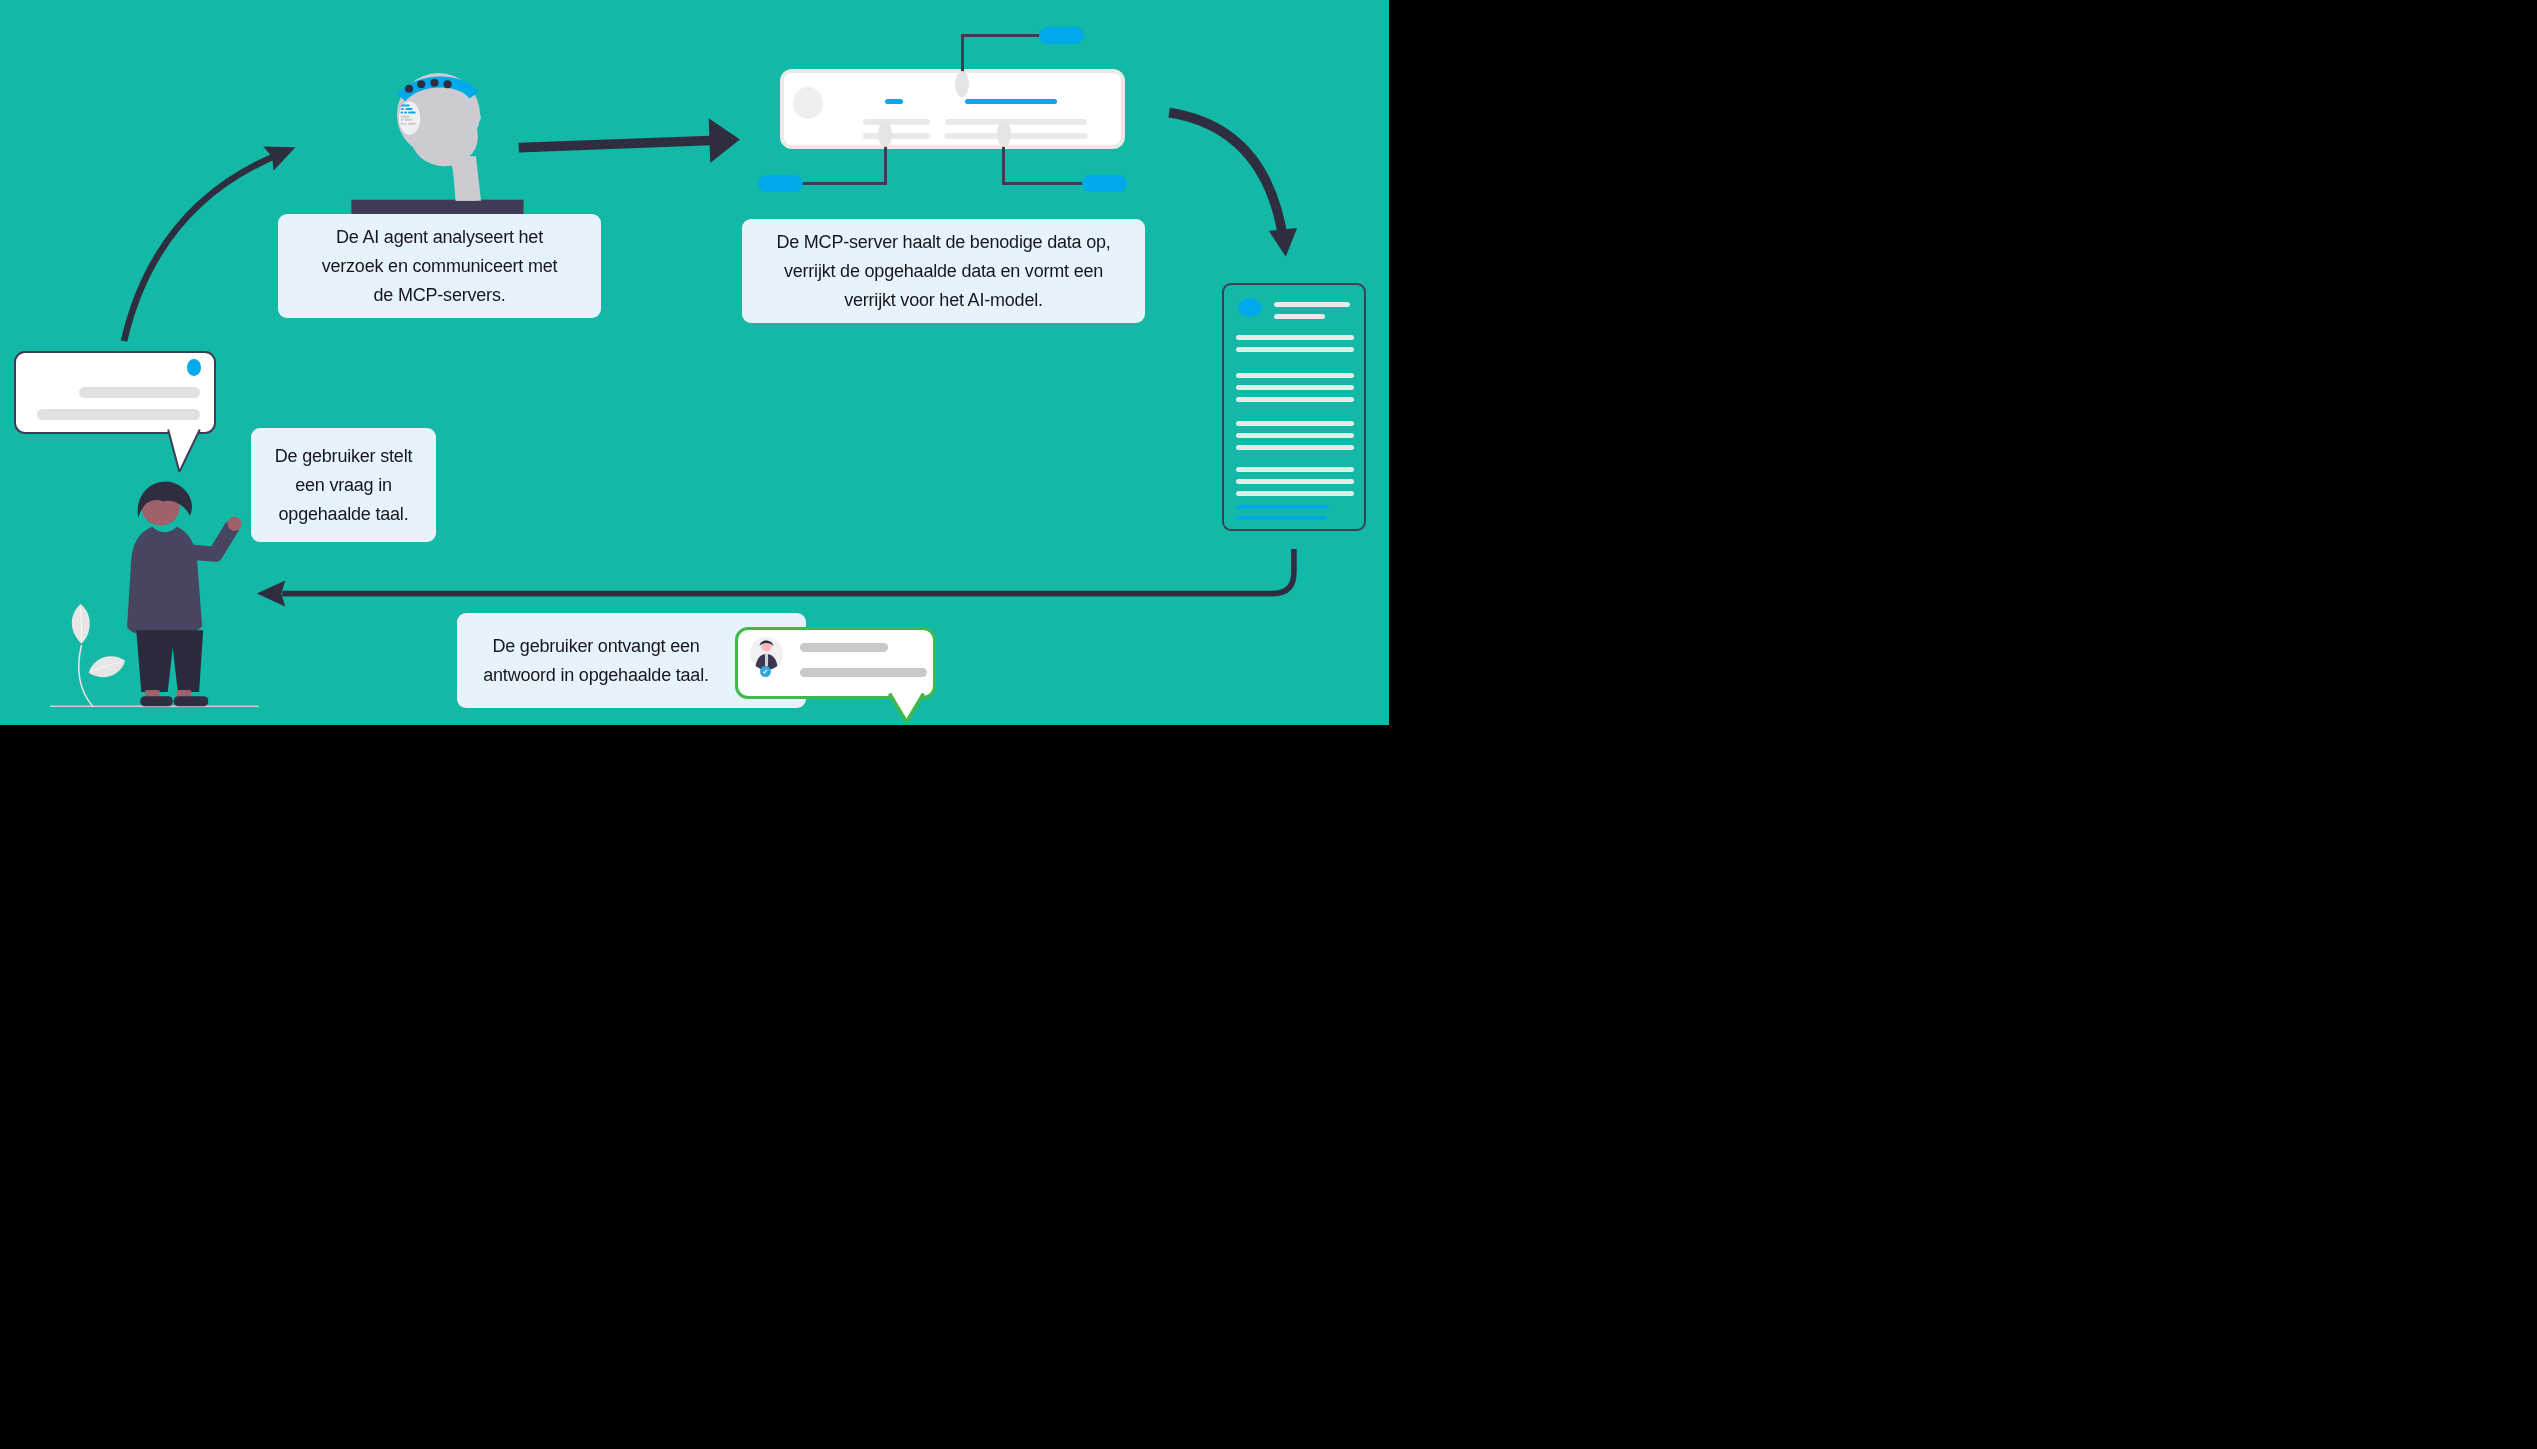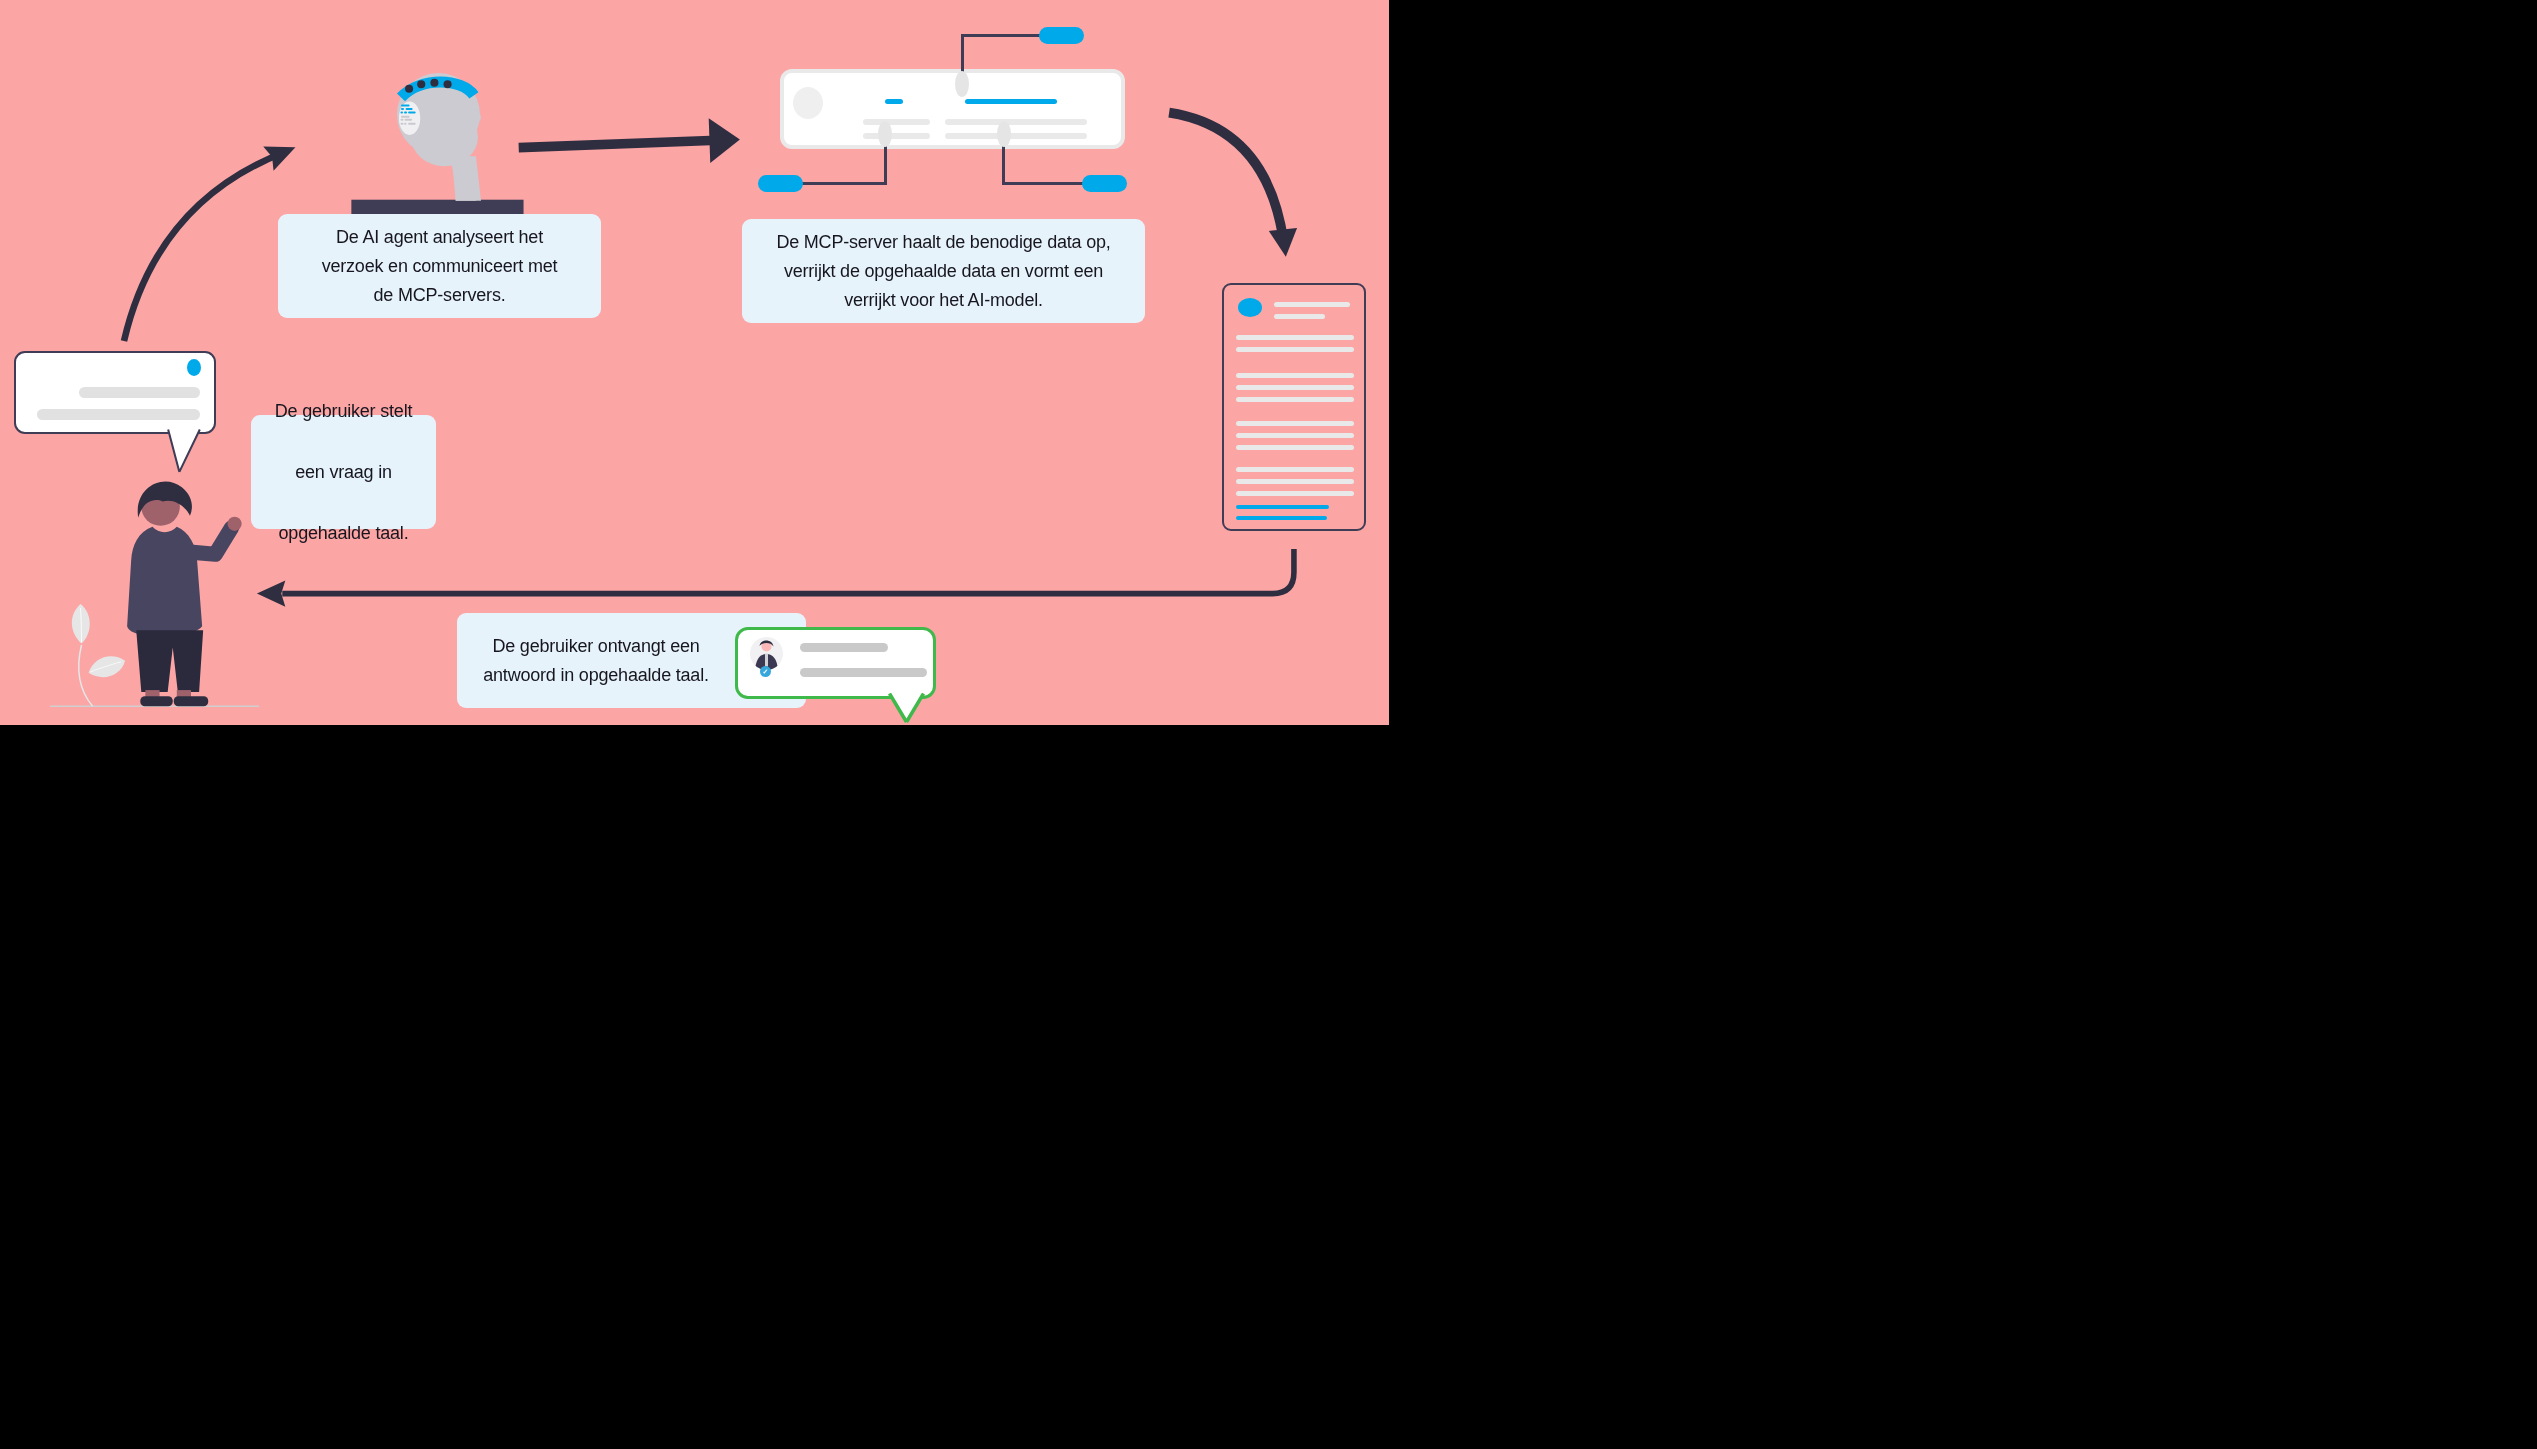--- a/index.html
+++ b/index.html
@@ -6,21 +6,21 @@
     --accent:#00a9e9;
     --navy:#2f2e41;
     --outline:#3f3d56;
     --panel:#e7f3fb;
     --green:#3eb94a;
     --skin:#9f616a;
     --headgray:#cbcbd1;
     --txt:#17161f;
   }
   html,body{margin:0;padding:0;background:#000;}
-  #canvas{position:relative;width:1389px;height:725px;background:#fca5a5;overflow:hidden;
+  #canvas{position:relative;width:1389px;height:725px;background:#14b8a6;overflow:hidden;
           font-family:"Liberation Sans",sans-serif;}
   .abs{position:absolute;}
   .panel{position:absolute;background:var(--panel);border-radius:9px;color:var(--txt);
          font-size:18px;line-height:29px;letter-spacing:-0.2px;text-align:center;
          display:flex;flex-direction:column;justify-content:center;}
   .bar{position:absolute;border-radius:6px;}
   .pill{position:absolute;background:var(--accent);border-radius:8.6px;}
   .connline{position:absolute;background:var(--outline);}
   .ell{position:absolute;border-radius:50%;}
   svg{display:block;}
@@ -127,21 +127,21 @@
     <div>verzoek en communiceert met</div>
     <div>de MCP-servers.</div>
   </div>
 
   <div class="panel" style="left:742px;top:219px;width:403px;height:104px;">
     <div>De MCP-server haalt de benodige data op,</div>
     <div>verrijkt de opgehaalde data en vormt een</div>
     <div>verrijkt voor het AI-model.</div>
   </div>
 
-  <div class="panel" style="left:251px;top:415px;width:185px;height:114px;gap:32px;">
+  <div class="panel" style="left:251px;top:428px;width:185px;height:114px;">
     <div>De gebruiker stelt</div>
     <div>een vraag in</div>
     <div>opgehaalde taal.</div>
   </div>
 
 
   <div class="panel" style="left:457px;top:613px;width:349px;height:95px;padding-right:71px;box-sizing:border-box;">
     <div>De gebruiker ontvangt een</div>
     <div>antwoord in opgehaalde taal.</div>
   </div>

